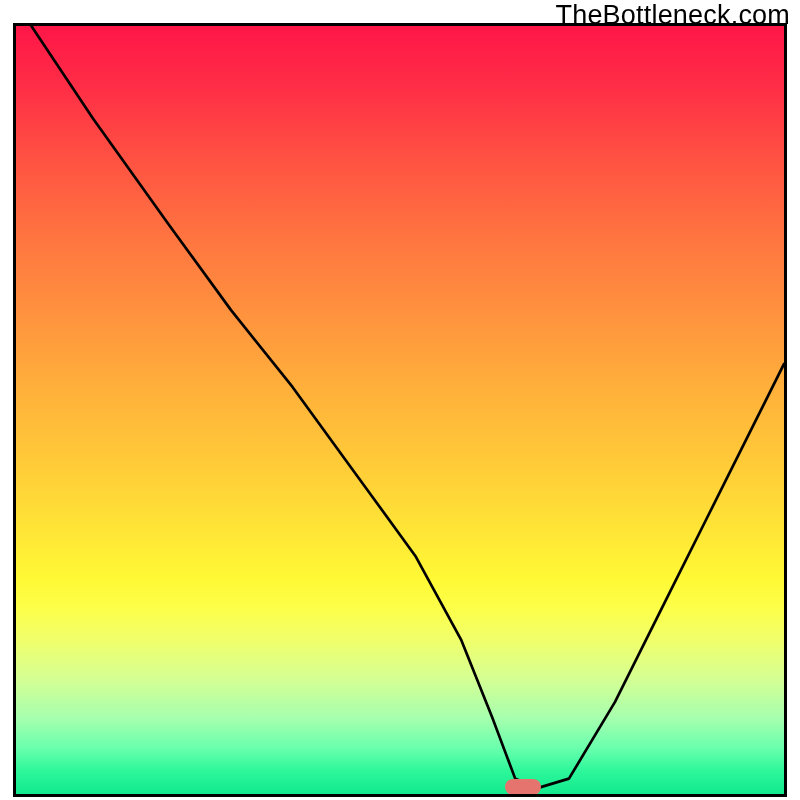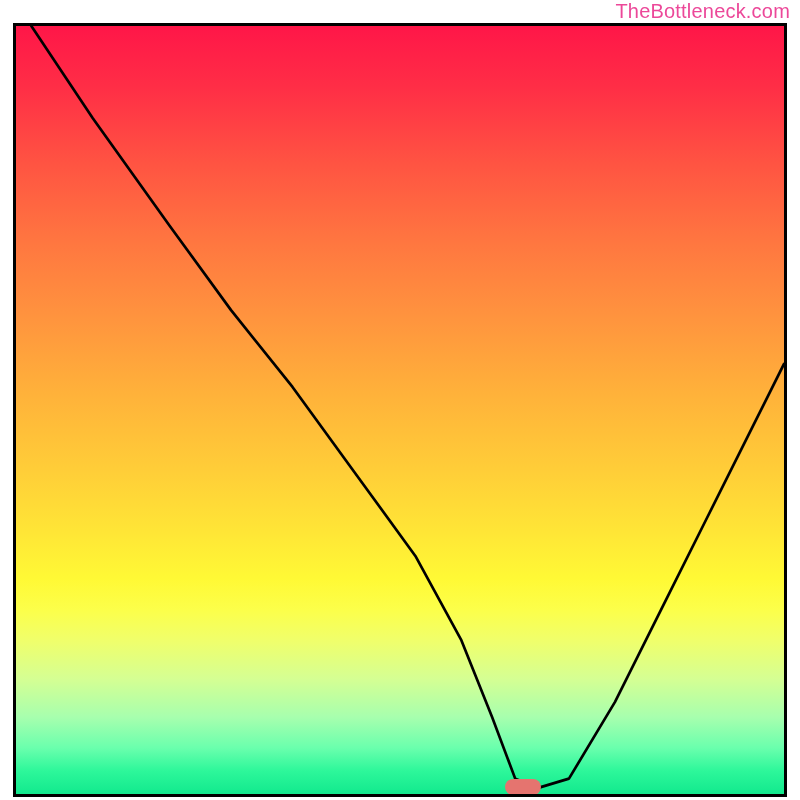--- a/index.html
+++ b/index.html
@@ -53,22 +53,22 @@
     width: 36px;
     height: 16px;
     border-radius: 8px;
     background: #e5746f;
     transform: translate(-50%, -50%);
   }
   .watermark {
     position: absolute;
     top: 0px;
     right: 10px;
-    font-size: 20px;
-    color: #ec4899;
+    font-size: 27px;
+    color: #000000;
     font-weight: 500;
     letter-spacing: 0.2px;
   }
 </style>
 </head>
 <body>
 
 <div class="watermark">TheBottleneck.com</div>
 
 <div class="frame">

